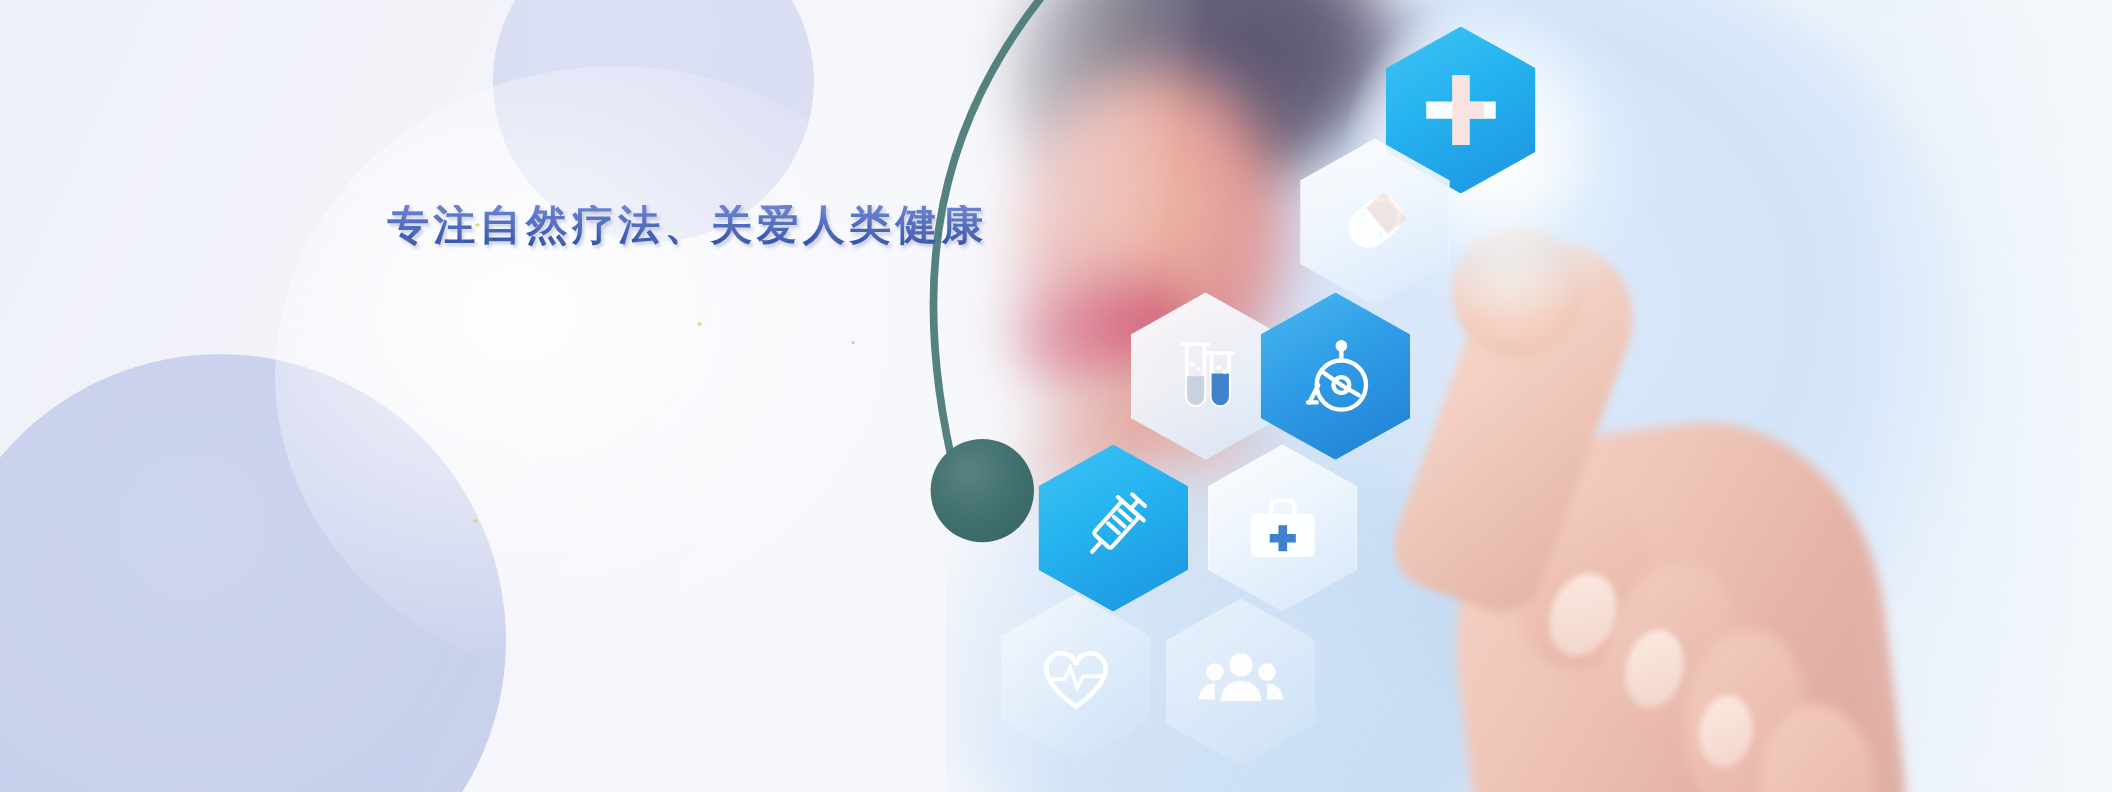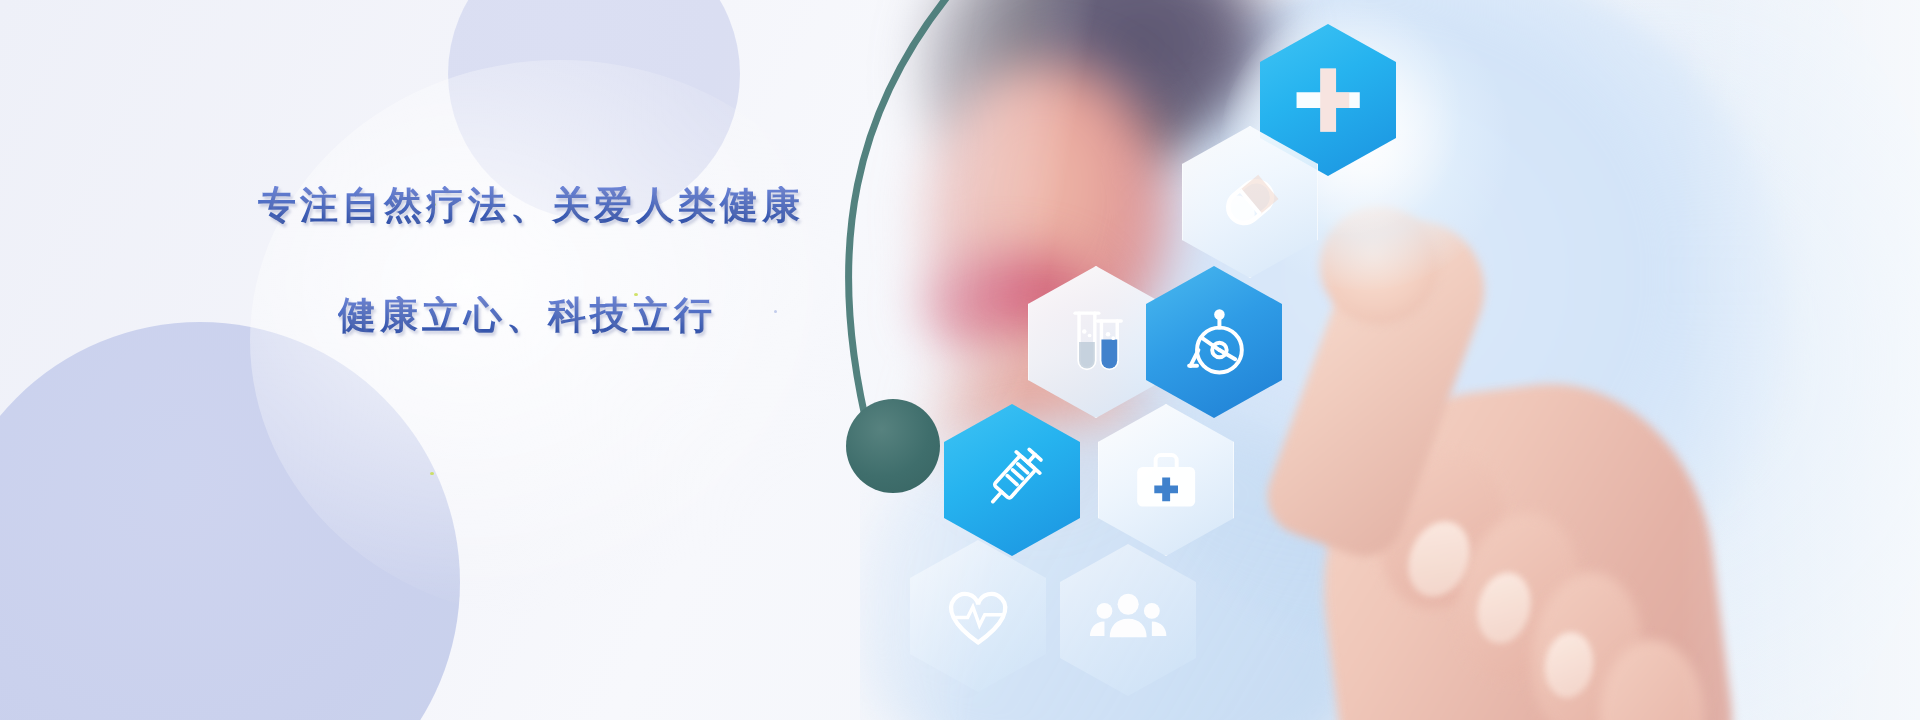--- a/index.html
+++ b/index.html
@@ -47,21 +47,21 @@
   }
   .headline{
     font-size:38px; font-weight:700; letter-spacing:4px;
     line-height:1;
     background:linear-gradient(180deg,#6f86d8 0%,#4e6ec7 42%,#2c4ea8 100%);
     -webkit-background-clip:text; background-clip:text;
     -webkit-text-fill-color:transparent; color:#2c4ea8;
     text-shadow:2px 3px 3px rgba(120,130,175,.35);
     white-space:nowrap;
   }
-  .headline-1{ margin-left:0px; }
+  .headline-1{ margin-left:0px;text-align:right; }
   .headline-2{ margin-top:72px; margin-left:80px; }
 
   
   .photo{
     position:absolute; right:0; top:0; width:1060px; height:720px;
     z-index:10; overflow:hidden;
   }
   .photo-mask{
     position:absolute; inset:0;
     -webkit-mask-image:linear-gradient(100deg,rgba(0,0,0,0) 0%,rgba(0,0,0,.25) 5%,rgba(0,0,0,1) 20%,rgba(0,0,0,1) 100%);
@@ -351,16 +351,15 @@
           <path d="M50 33 c 7 0 11 5 11 11 h-11 z"></path>
         </g>
       </svg>
     </div>
   </div>
 
   <div class="edge-light"></div>
 
   <div class="copy">
     <div class="headline headline-1">专注自然疗法、关爱人类健康</div>
-    <div class="headline headline-2">健康立心、科技立行</div>
   </div>
 
 </div>
 
 </body></html>

